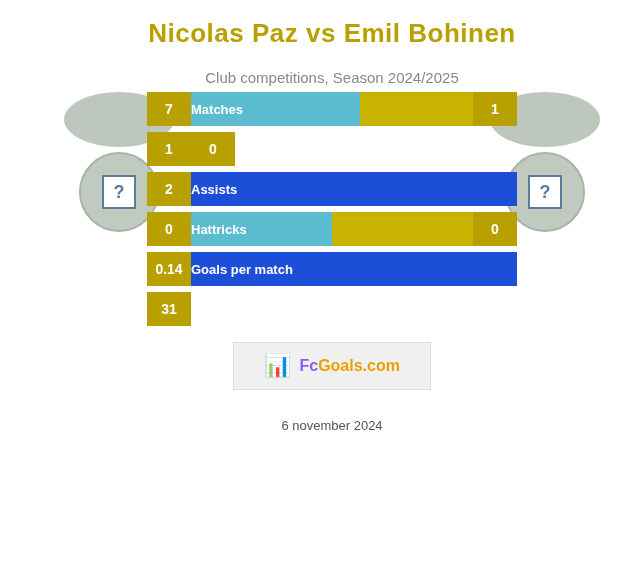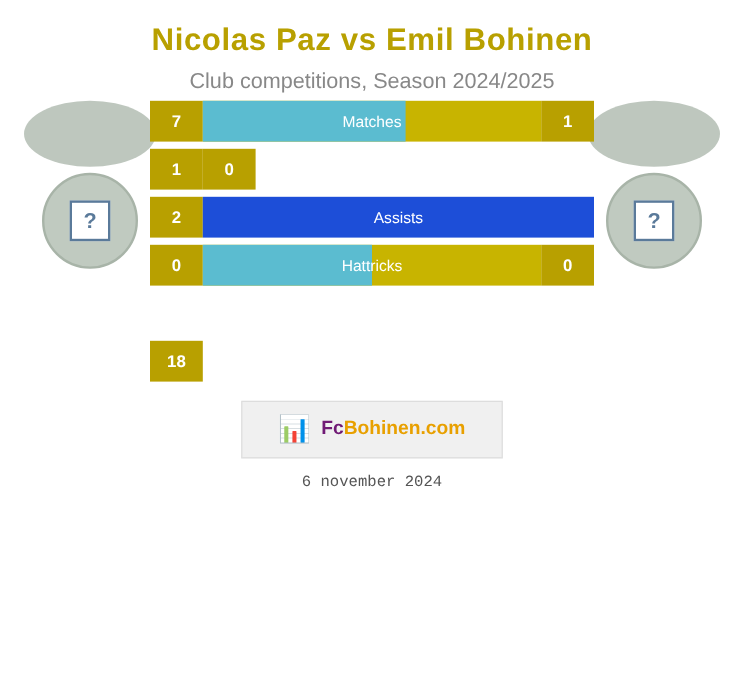--- a/index.html
+++ b/index.html
@@ -13,39 +13,40 @@
       position: relative;
     }
 
     .page-wrapper {
       width: 620px;
       height: 580px;
       background: #fff;
       display: flex;
       flex-direction: column;
       align-items: center;
+      padding-left: 44px;
     }
 
     
     .header {
       text-align: center;
       padding: 18px 20px 6px;
     }
 
     .title {
       font-size: 26px;
       font-weight: bold;
       color: #b8a000;
       letter-spacing: 0.5px;
     }
 
     .subtitle {
-      font-size: 18px;
+      font-size: 15px;
       color: #888;
-      margin-top: 8px;
+      margin-top: 20px;
     }
 
     
     .stats-container {
       width: 370px;
       display: flex;
       flex-direction: column;
       gap: 6px;
       margin-top: 0;
       z-index: 10;
@@ -69,27 +70,26 @@
       display: flex;
       align-items: center;
       justify-content: center;
       padding: 0 8px;
       flex-shrink: 0;
     }
 
     .stat-label-area {
       background: #c8b400;
       color: #fff;
-      font-weight: normal;
+      font-weight: bold;
       font-size: 13px;
       flex: 1;
       height: 34px;
       display: flex;
       align-items: center;
-      justify-content: center;
       position: relative;
     }
 
     
     .stat-progress {
       position: absolute;
       left: 0;
       top: 0;
       height: 100%;
       background: #5bbcd0;
@@ -143,24 +143,23 @@
       font-size: 16px;
       font-weight: bold;
       color: #333;
     }
 
     .logo-text span {
       color: #e8a000;
     }
 
     .footer-date {
-      margin-top: 12px;
+      margin-top: 28px;
       font-size: 13px;
       color: #555;
-      font-family: Liberation Mono, monospace;
     }
 
     
     .comparison-area {
       width: 100%;
       display: flex;
       flex-direction: column;
       align-items: center;
       position: relative;
       margin-top: 0;
@@ -270,40 +269,44 @@
           </div>
           <div class="stat-row">
             <div class="stat-left-val">0</div>
             <div class="stat-label-area">
               <div class="stat-progress" style="width: 50%;"></div>
               <span class="stat-label-text">Hattricks</span>
             </div>
             <div class="stat-right-val">0</div>
           </div>
           <div class="stat-row stat-row-simple">
+            <div class="stat-left-val">0.14</div>
+            <div class="stat-label-area">
+              <span class="stat-label-text">Goals per match</span>
+            </div>
           </div>
           <div class="stat-row stat-row-simple">
-            <div class="stat-left-val">18</div>
+            <div class="stat-left-val">31</div>
           </div>
         </div>
 
       <div class="avatars-col-right">
         <div class="ellipse-top"></div>
         <div class="avatar-circle">
           <div class="question-box">
             <span>?</span>
           </div>
         </div>
       </div>
 
     </div>
   </div>
 
   <div class="logo-area">
     <span class="logo-icon">📊</span>
     <span class="logo-text">
-      <span style="color:#701a75;">Fc</span><span>Bohinen.com</span>
+      <span style="color:#8b5cf6;">Fc</span><span>Goals.com</span>
     </span>
   </div>
 
   <div class="footer-date">6 november 2024</div>
 
 </div>
 
 </body></html>

